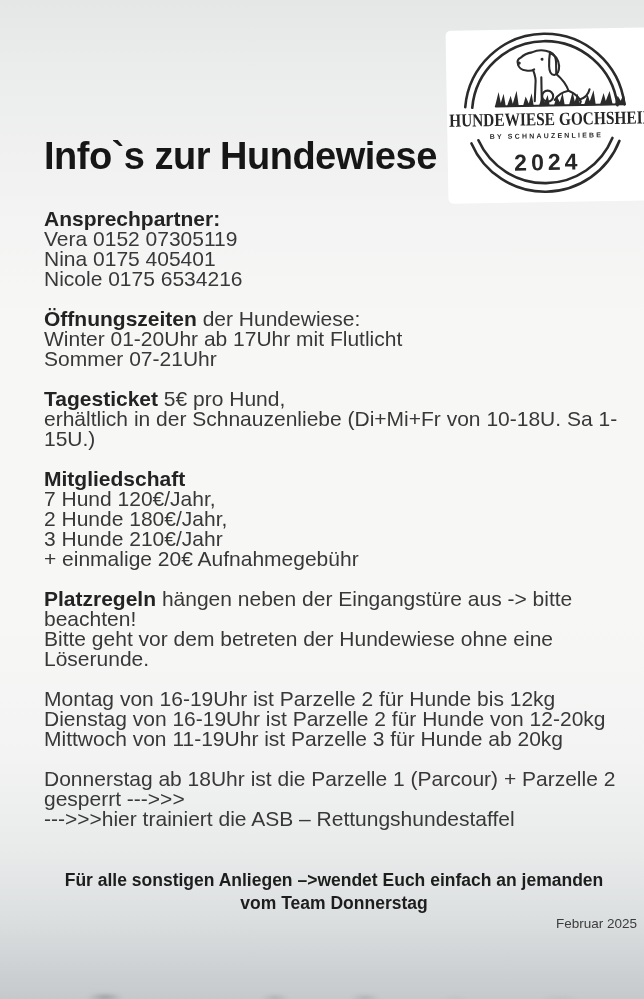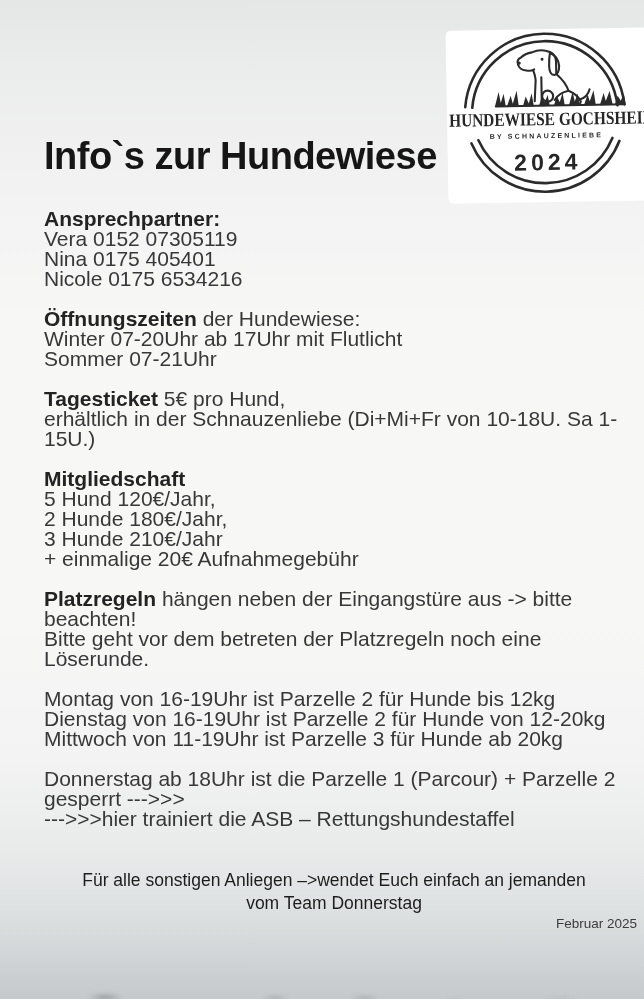--- a/index.html
+++ b/index.html
@@ -23,21 +23,21 @@
   .badge-year{font-family:"Liberation Sans",sans-serif;font-weight:bold;letter-spacing:4px;fill:#262626;}
   
   .content{position:absolute;left:44px;top:133px;width:580px;}
   h1{
     margin:0 0 30px 0;font-size:38px;line-height:46px;font-weight:bold;
     color:#161616;letter-spacing:-0.5px;
   }
   p{margin:0 0 20px 0;font-size:21px;line-height:20px;}
   .b{font-weight:bold;color:#232323;}
   .closing{
-    margin-top:40px;text-align:center;font-weight:normal;color:#1d1d1d;
+    margin-top:40px;text-align:center;font-weight:bold;color:#1d1d1d;
     font-size:17.5px;line-height:23px;
   }
   .footer-date{
     position:absolute;top:916px;right:7px;font-size:13.5px;color:#3c3c3c;
   }
   .smudges{
     position:absolute;left:0;bottom:0;width:644px;height:14px;
     background:
       radial-gradient(ellipse 26px 6px at 105px 13px, rgba(50,52,54,.45), transparent 70%),
       radial-gradient(ellipse 20px 5px at 275px 14px, rgba(50,52,54,.38), transparent 70%),
@@ -98,40 +98,40 @@
 
     <p>
       <span class="b">Ansprechpartner:</span><br>
       <span>Vera 0152 07305119</span><br>
       <span>Nina 0175 405401</span><br>
       <span>Nicole 0175 6534216</span>
     </p>
 
     <p>
       <span class="b">Öffnungszeiten</span><span> der Hundewiese:</span><br>
-      <span>Winter 07-20Uhr ab 17Uhr mit Flutlicht</span><br>
+      <span>Winter 01-20Uhr ab 17Uhr mit Flutlicht</span><br>
       <span>Sommer 07-21Uhr</span>
     </p>
 
     <p>
       <span class="b">Tagesticket</span><span> 5€ pro Hund,</span><br>
       <span>erhältlich in der Schnauzenliebe (Di+Mi+Fr von 10-18U. Sa 1-15U.)</span><br>
     </p>
 
     <p>
       <span class="b">Mitgliedschaft</span><br>
-      <span>5 Hund 120€/Jahr,</span><br>
+      <span>7 Hund 120€/Jahr,</span><br>
       <span>2 Hunde 180€/Jahr,</span><br>
       <span>3 Hunde 210€/Jahr</span><br>
       <span>+ einmalige 20€ Aufnahmegebühr</span>
     </p>
 
     <p>
       <span class="b">Platzregeln</span><span> hängen neben der Eingangstüre aus -&gt; bitte beachten!</span><br>
-      <span>Bitte geht vor dem betreten der Platzregeln noch eine Löserunde.</span>
+      <span>Bitte geht vor dem betreten der Hundewiese ohne eine Löserunde.</span>
     </p>
 
     <p>
       <span>Montag von 16-19Uhr ist Parzelle 2 für Hunde bis 12kg</span><br>
       <span>Dienstag von 16-19Uhr ist Parzelle 2 für Hunde von 12-20kg</span><br>
       <span>Mittwoch von 11-19Uhr ist Parzelle 3 für Hunde ab 20kg</span><br>
     </p>
 
     <p>
       <span>Donnerstag ab 18Uhr ist die Parzelle 1 (Parcour) + Parzelle 2 gesperrt ---&gt;&gt;&gt;</span><br>

